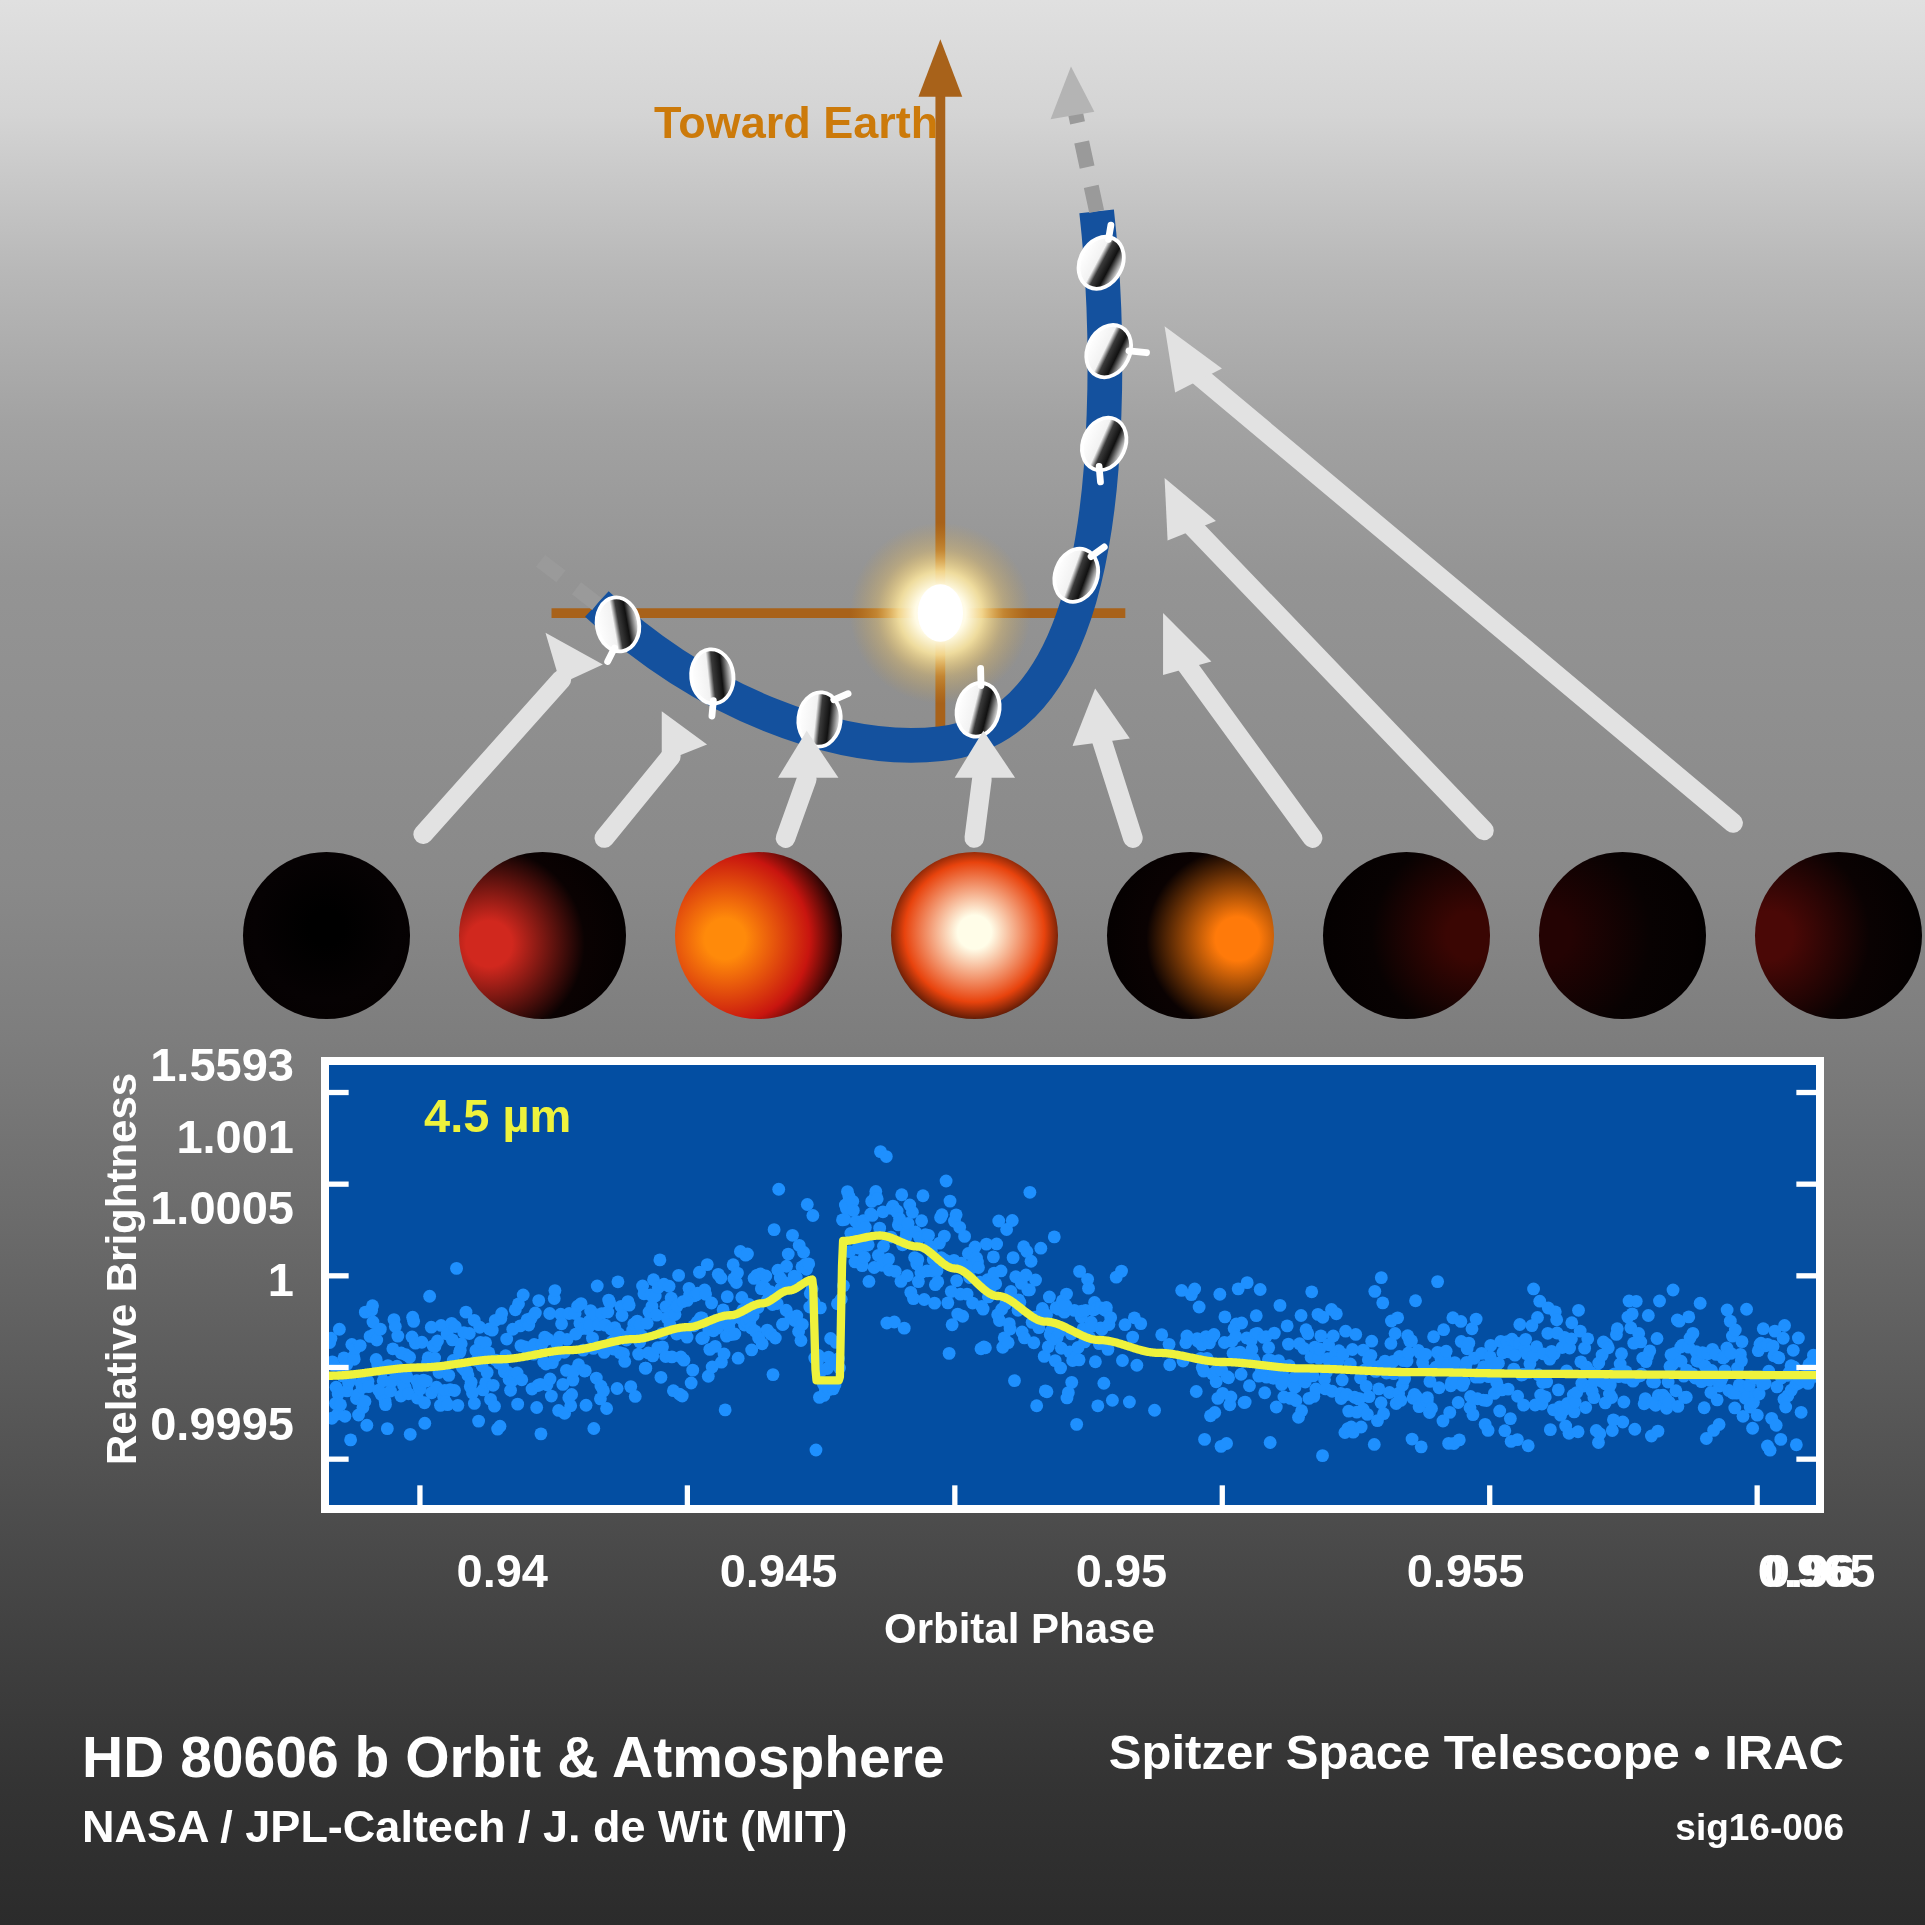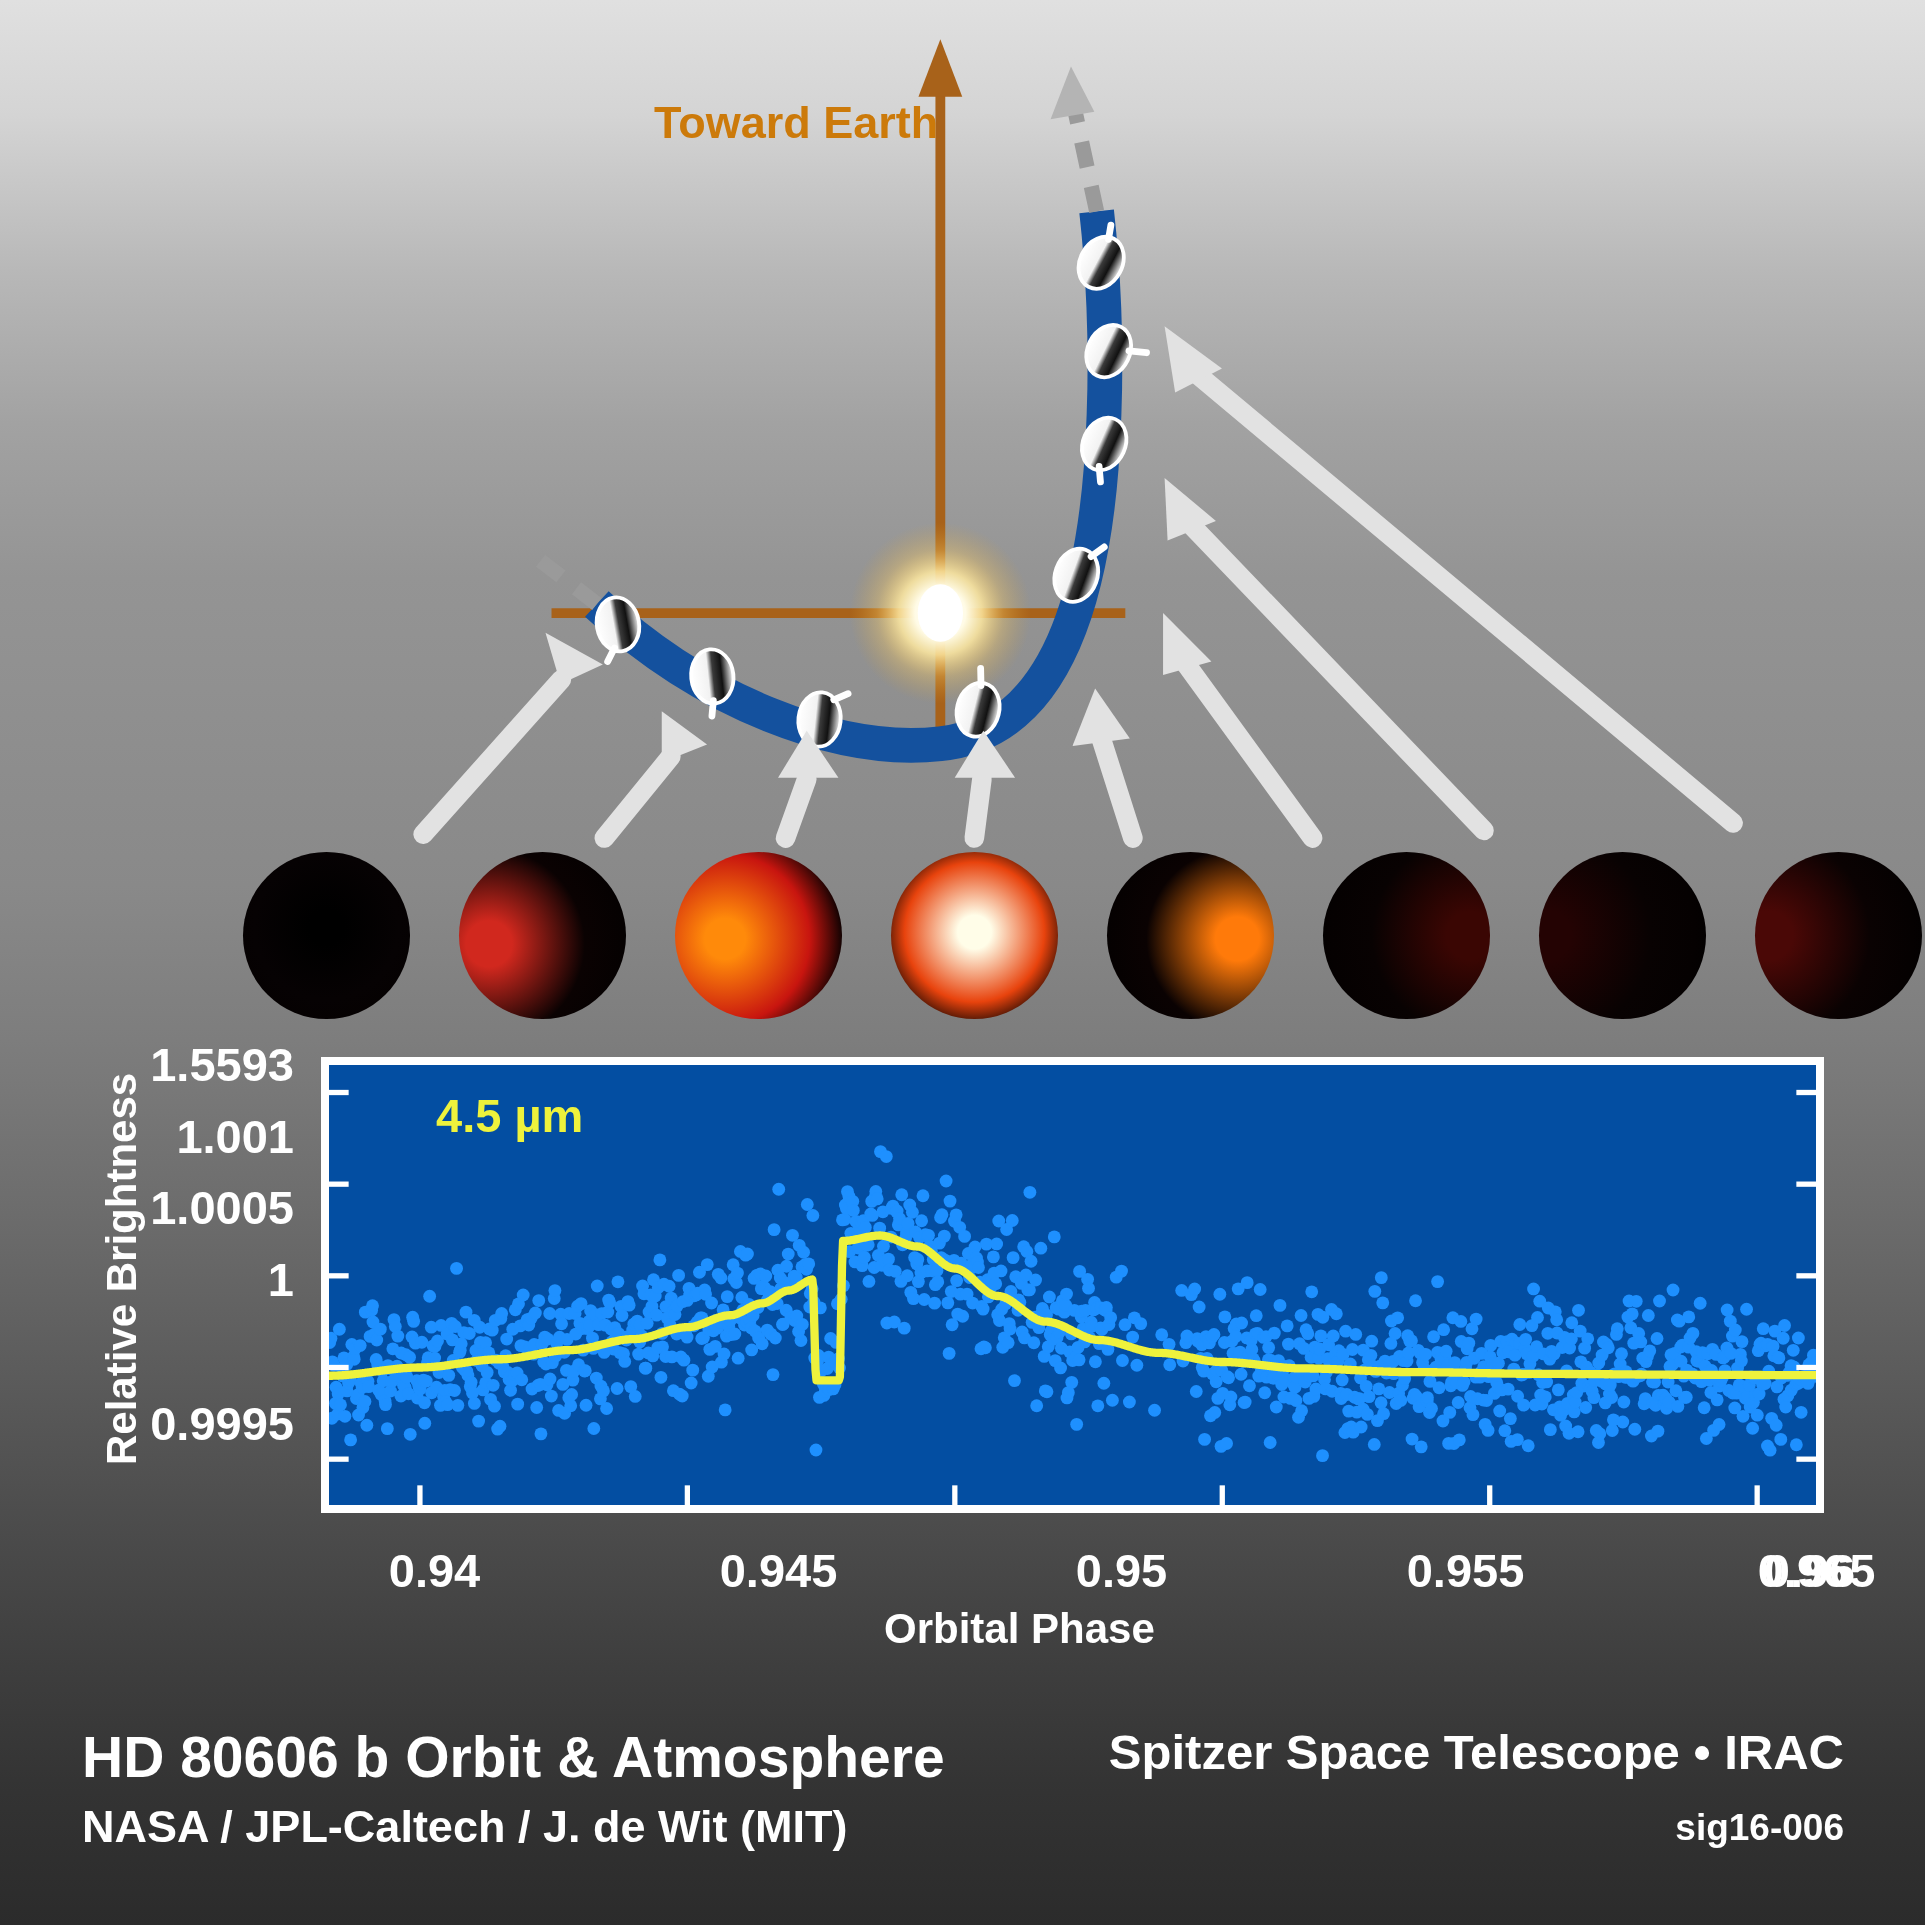--- a/index.html
+++ b/index.html
@@ -33,21 +33,21 @@
   
   #phase-row{position:absolute;left:0px;top:852px;width:1926px;height:174px;}
   .phase-ball{position:absolute;width:167px;height:167px;border-radius:50%;}
   
   #chart-frame{
     position:absolute;left:321px;top:1057px;width:1503px;height:456px;
     border:8.3px solid #ffffff;box-sizing:border-box;background:#034ea2;
   }
   #chart-svg{position:absolute;left:0;top:0;width:100%;height:100%;}
   #band-label{
-    position:absolute;left:107px;top:22.7px;color:#eef23c;
+    position:absolute;left:95px;top:22.7px;color:#eef23c;
     font-size:47px;font-weight:bold;white-space:nowrap;
   }
   .ylab{
     position:absolute;color:#ffffff;font-size:47px;font-weight:bold;
     text-align:right;white-space:nowrap;
   }
   .xlab{
     position:absolute;color:#ffffff;font-size:47px;font-weight:bold;
     text-align:center;white-space:nowrap;
   }
@@ -1504,21 +1504,21 @@
   </div>
 
   <div class="ylab" style="left:45px;top:1037px;width:249px;">1.5593</div>
   <div class="ylab" style="left:45px;top:1109px;width:249px;">1.001</div>
   <div class="ylab" style="left:45px;top:1180px;width:249px;">1.0005</div>
   <div class="ylab" style="left:45px;top:1252px;width:249px;">1</div>
   <div class="ylab" style="left:45px;top:1396px;width:249px;">0.9995</div>
 
   <div id="ytitle" style="left:98px;top:1465px;">Relative Brightness</div>
 
-  <div class="xlab" style="left:321px;top:1543px;width:227px;">0.94</div>
+  <div class="xlab" style="left:321px;top:1543px;width:227px;text-align:right;">0.94</div>
   <div class="xlab" style="left:665px;top:1543px;width:227px;">0.945</div>
   <div class="xlab" style="left:1008px;top:1543px;width:227px;">0.95</div>
   <div class="xlab" style="left:1352px;top:1543px;width:227px;">0.955</div>
   <div class="xlab" style="left:1696px;top:1543px;width:227px;">0.96</div>
   <div class="xlab" style="left:1703px;top:1543px;width:227px;">0.965</div>
 
   <div id="xtitle" style="left:884px;top:1605px;">Orbital Phase</div>
 
   <div id="footer">
     <div id="footer-left-title">HD 80606 b Orbit &amp; Atmosphere</div>

